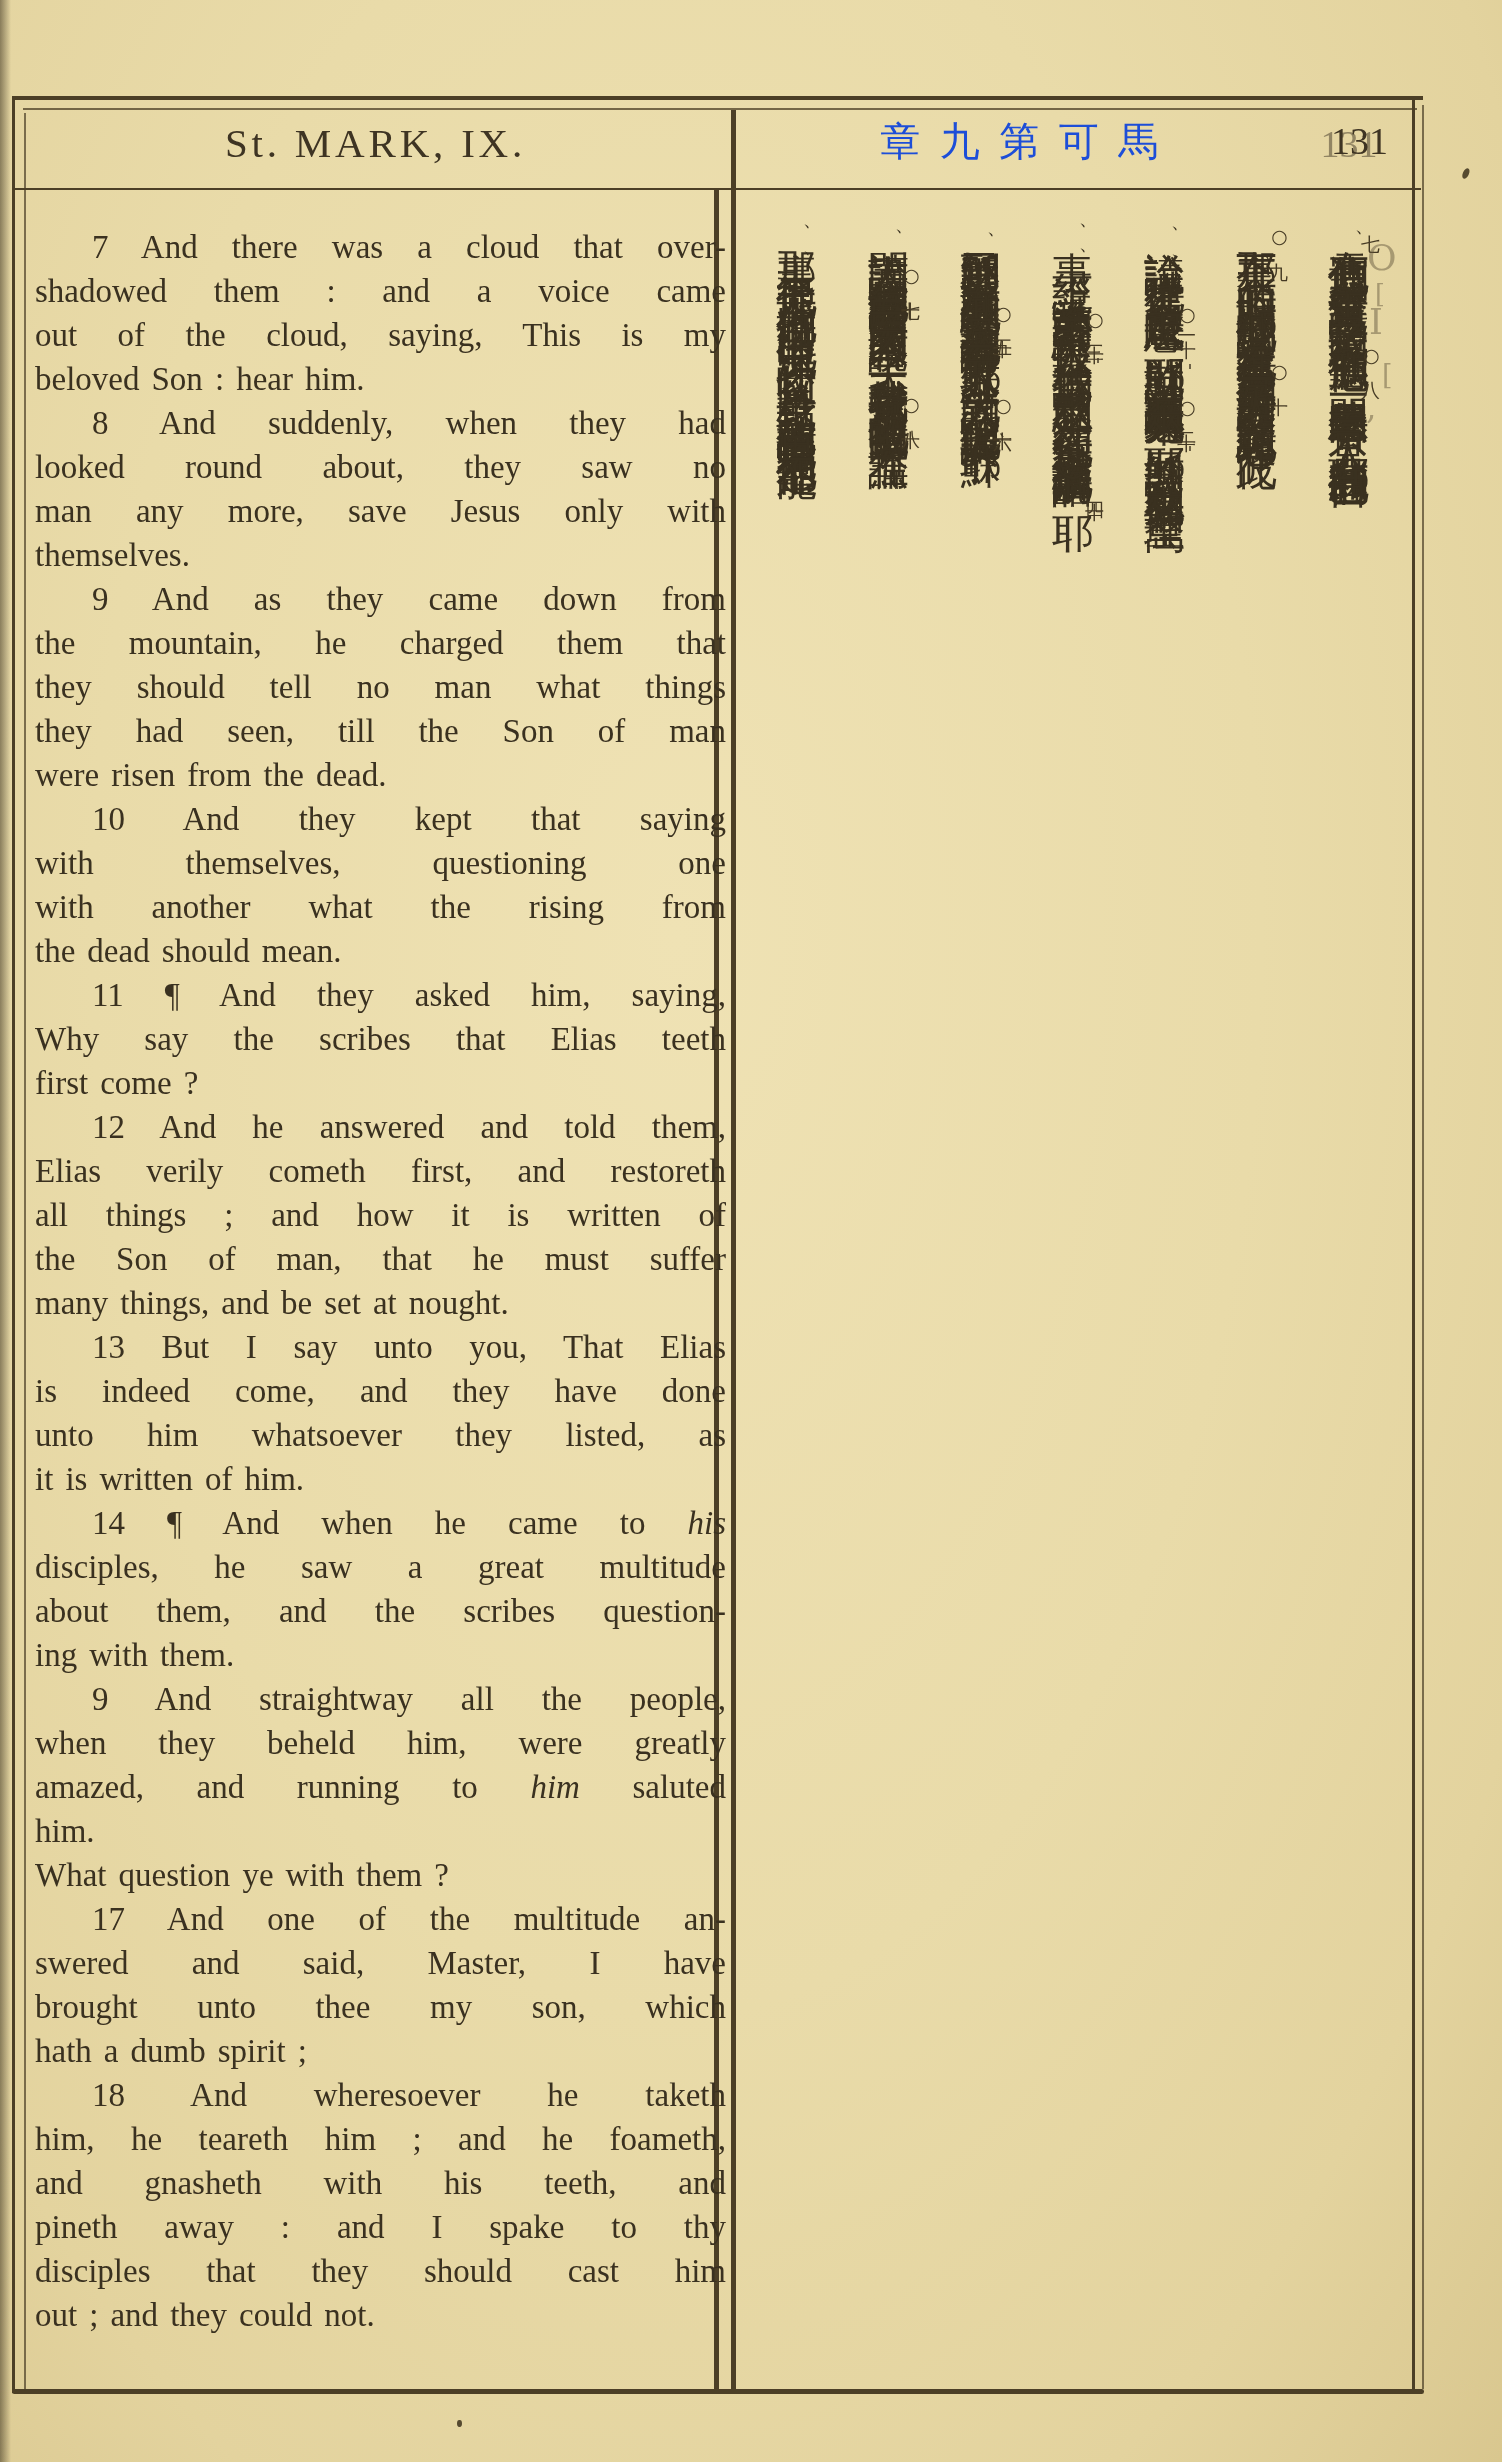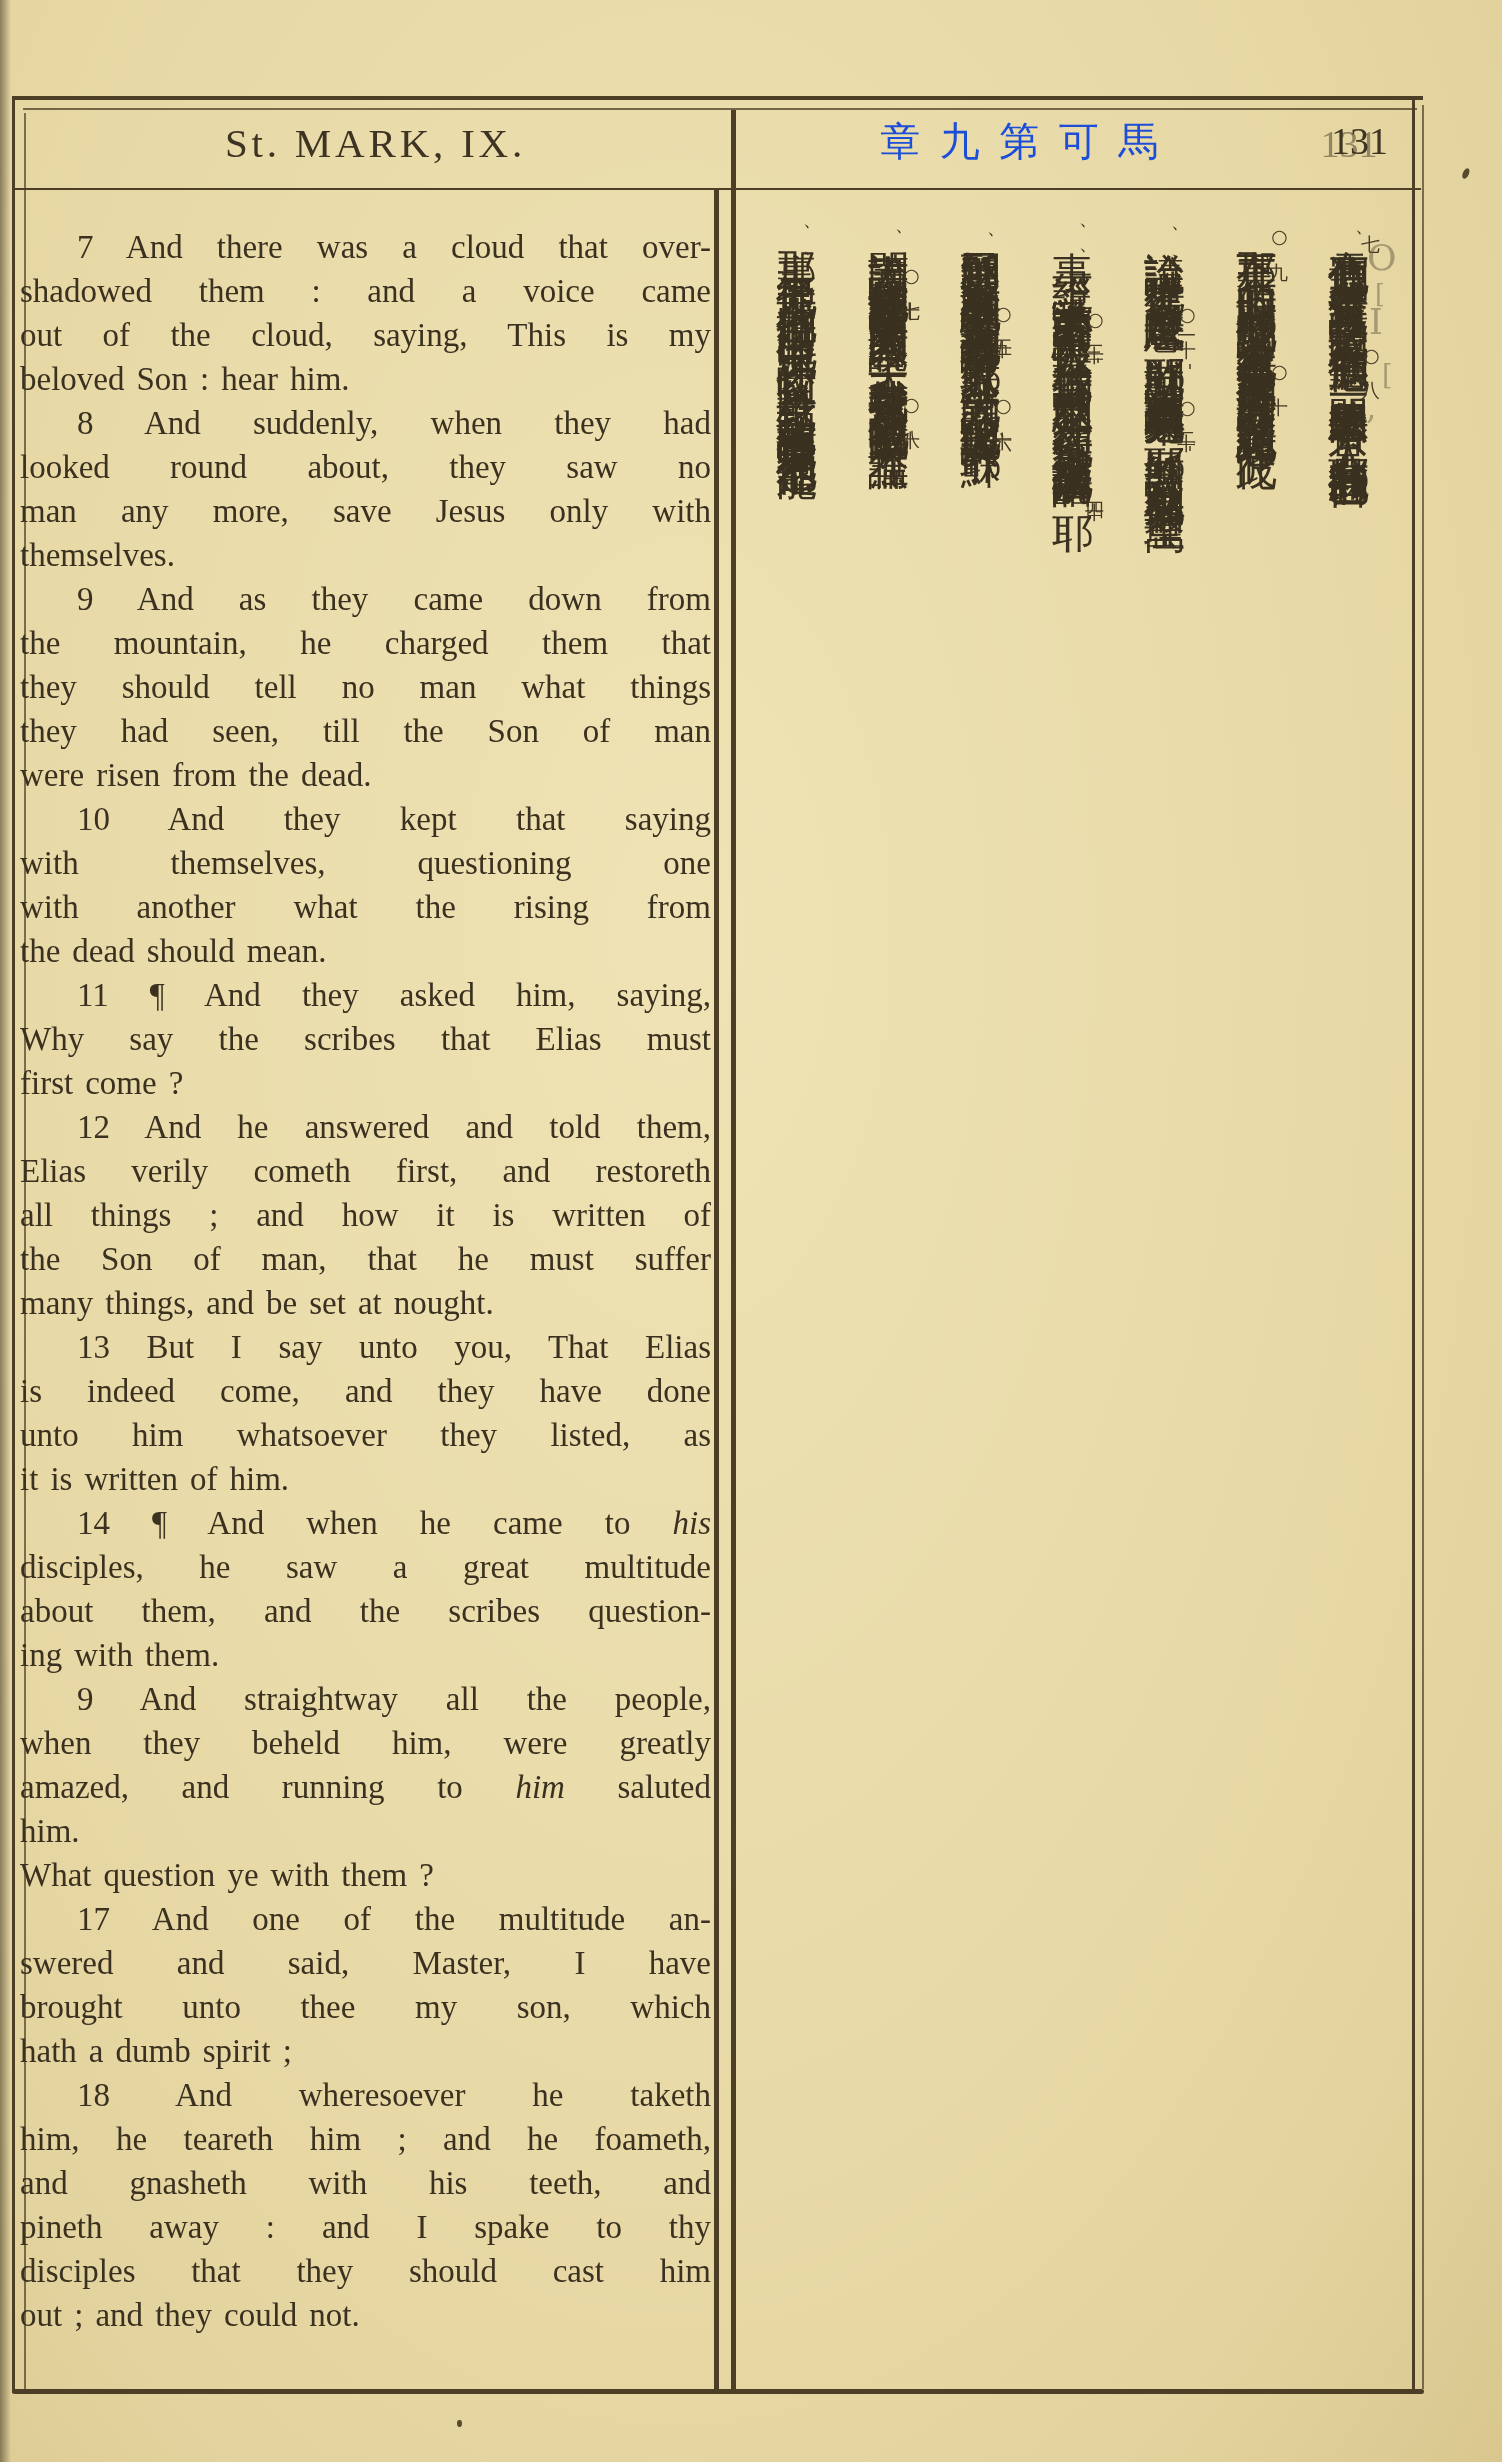--- a/index.html
+++ b/index.html
@@ -21,21 +21,21 @@
 
   
   .title-en{position:absolute;left:45px;top:119px;width:661px;text-align:center;
     font-size:41px;letter-spacing:3.8px;color:#3e3423;}
   .title-zh{position:absolute;left:751px;top:114px;width:556px;text-align:center;
     font-size:40px;letter-spacing:19.5px;color:#1d4ed8;font-family:"DejaVu Serif","Liberation Serif",serif;}
   .page-num{position:absolute;left:1313px;top:119px;width:93px;text-align:center;
     font-size:38px;color:#3e3423;text-shadow:-10.5px 3px 0 rgba(62,52,35,.50);}
 
   
-  .en-col{position:absolute;left:20px;top:225px;width:691px;color:#3a3120;
+  .en-col{position:absolute;left:35px;top:225px;width:691px;color:#3a3120;
     font-size:33px;word-spacing:3.8px;}
   .verse{margin:0;}
   .line{height:44px;line-height:44px;text-align:justify;text-align-last:justify;
     white-space:nowrap;overflow:visible;}
   .line{white-space:normal;}
   .line.first{text-indent:57px;}
   .line.last{text-align-last:left;}
   .line i{font-style:italic;}
 
   
@@ -101,21 +101,21 @@
       <div class="line last">were risen from the dead.</div>
     </div>
     <div class="verse">
       <div class="line first">10 And they kept that saying</div>
       <div class="line">with themselves, questioning one</div>
       <div class="line">with another what the rising from</div>
       <div class="line last">the dead should mean.</div>
     </div>
     <div class="verse">
       <div class="line first">11 ¶ And they asked him, saying,</div>
-      <div class="line">Why say the scribes that Elias must</div>
+      <div class="line">Why say the scribes that Elias teeth</div>
       <div class="line last">first come&nbsp;?</div>
     </div>
     <div class="verse">
       <div class="line first">12 And he answered and told them,</div>
       <div class="line">Elias verily cometh first, and restoreth</div>
       <div class="line">all things&nbsp;; and how it is written of</div>
       <div class="line">the Son of man, that he must suffer</div>
       <div class="line last">many things, and be set at nought.</div>
     </div>
     <div class="verse">

